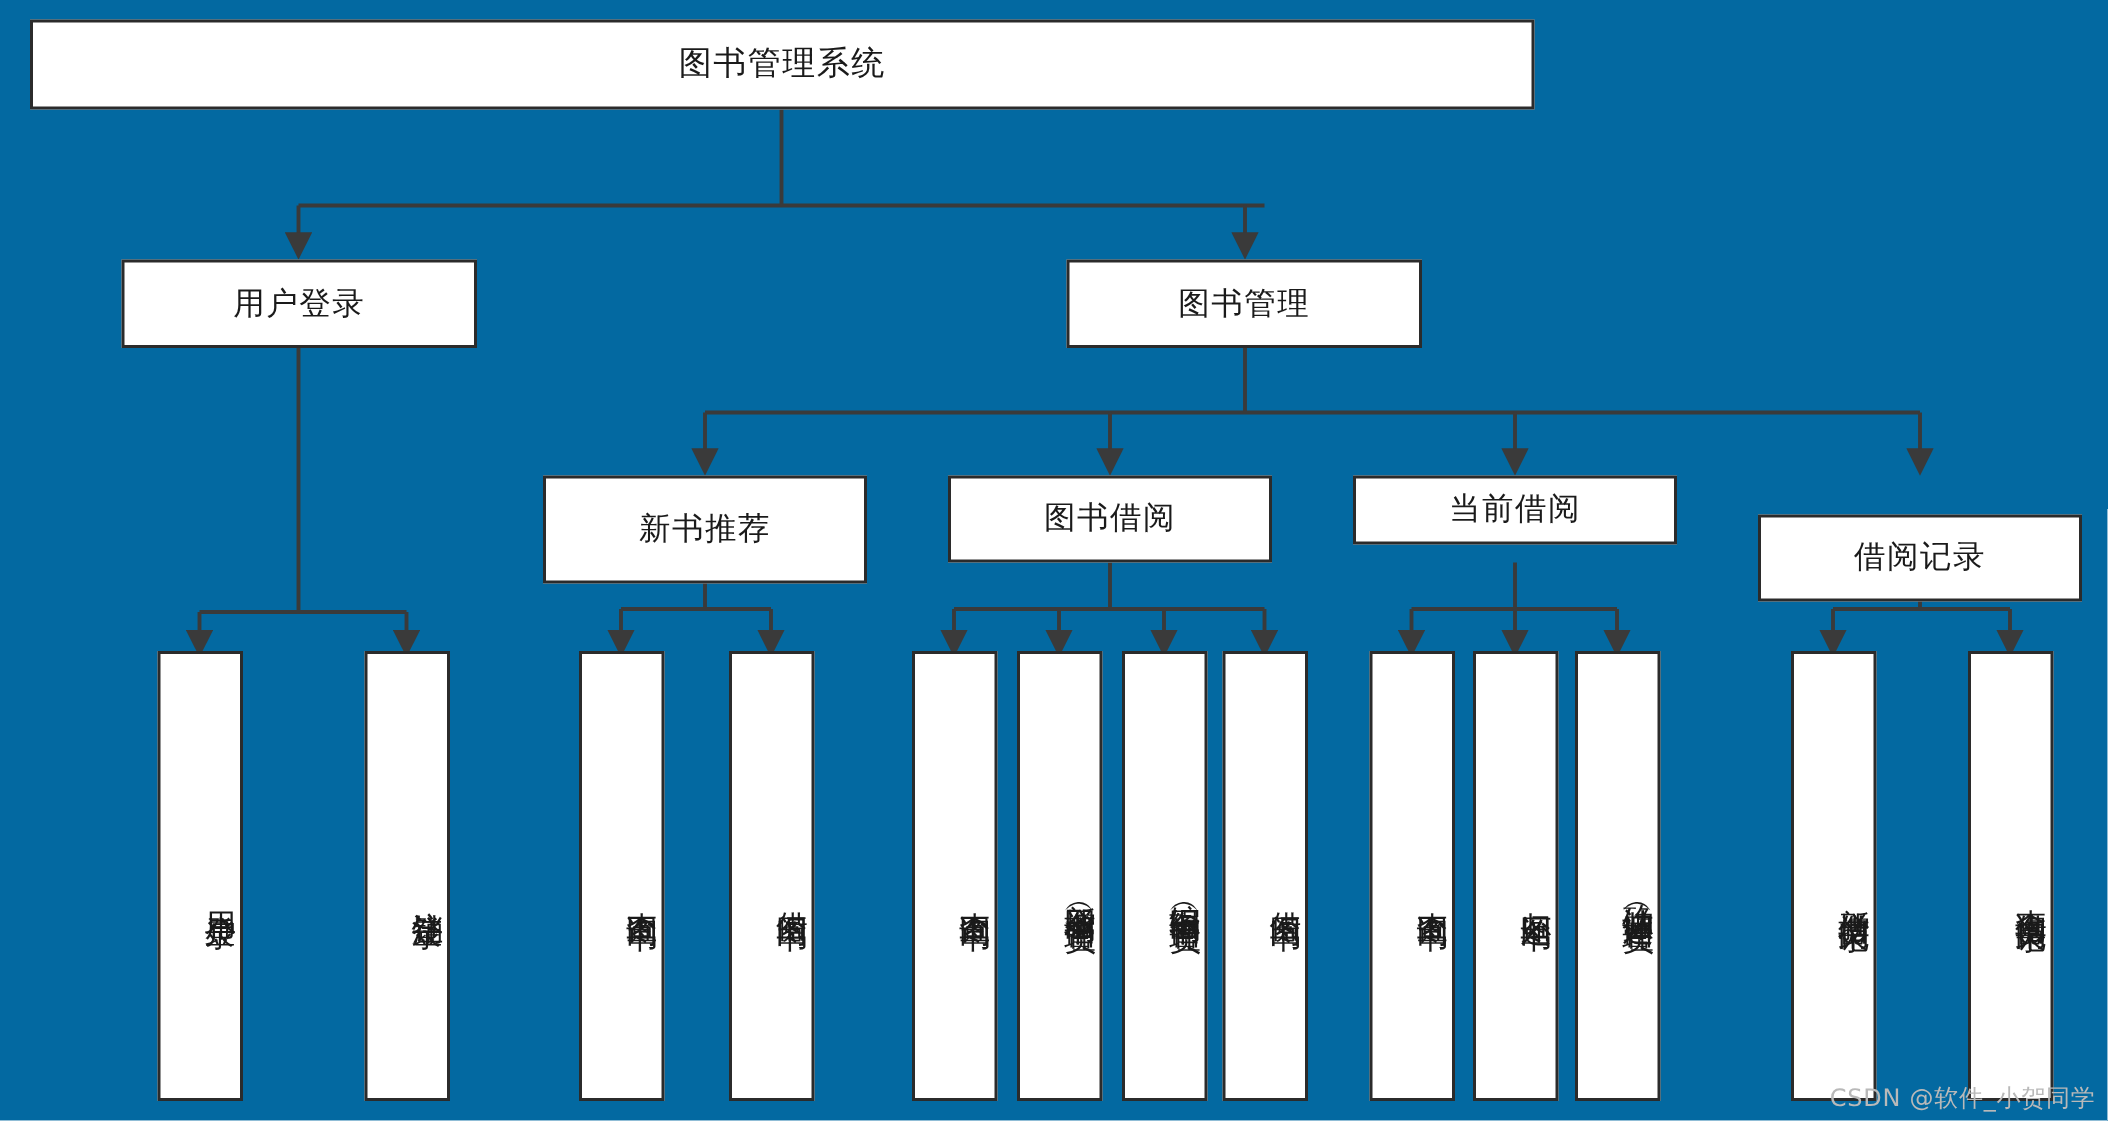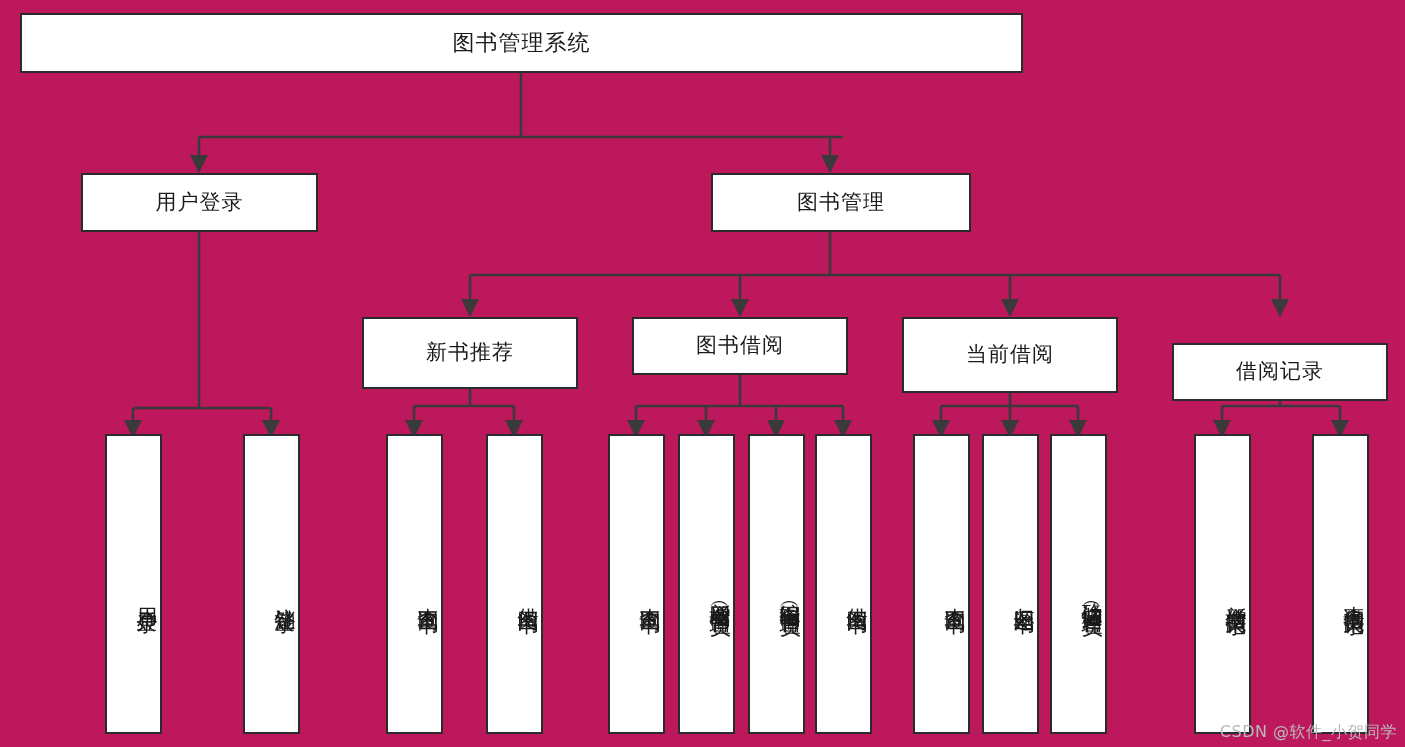--- a/index.html
+++ b/index.html
@@ -7,21 +7,21 @@
     padding: 0;
     background: #ffffff;
   }
   body {
     font-family: "DejaVu Sans", "Liberation Sans", sans-serif;
   }
   #canvas {
     position: relative;
     width: 1405px;
     height: 747px;
-    background: #be185d;
+    background: #0369a1;
     overflow: hidden;
   }
   #wires {
     position: absolute;
     left: 0;
     top: 0;
     width: 1405px;
     height: 747px;
     pointer-events: none;
   }
@@ -126,31 +126,31 @@
     </g>
   </svg>
 
   <div class="node horiz root" style="left:20px; top:13px; width:1003px; height:60px;">
     <span>图书管理系统</span>
   </div>
 
   <div class="node horiz" style="left:81px; top:173px; width:237px; height:59px;">
     <span>用户登录</span>
   </div>
-  <div class="node horiz" style="left:711px; top:173px; width:260px; height:59px;">
+  <div class="node horiz" style="left:711px; top:173px; width:237px; height:59px;">
     <span>图书管理</span>
   </div>
 
   <div class="node horiz" style="left:362px; top:317px; width:216px; height:72px;">
     <span>新书推荐</span>
   </div>
   <div class="node horiz" style="left:632px; top:317px; width:216px; height:58px;font-family:Liberation Serif, serif;">
     <span>图书借阅</span>
   </div>
-  <div class="node horiz" style="left:902px; top:317px; width:216px; height:76px;">
+  <div class="node horiz" style="left:902px; top:317px; width:216px; height:46px;">
     <span>当前借阅</span>
   </div>
   <div class="node horiz" style="left:1172px; top:317px; width:216px; height:58px;margin-top:26px;">
     <span>借阅记录</span>
   </div>
 
   <div class="node vert" style="left:105px; top:434px; width:57px; height:300px;">
     <span class="vtext">用户登录</span>
   </div>
   <div class="node vert" style="left:243px; top:434px; width:57px; height:300px;">

